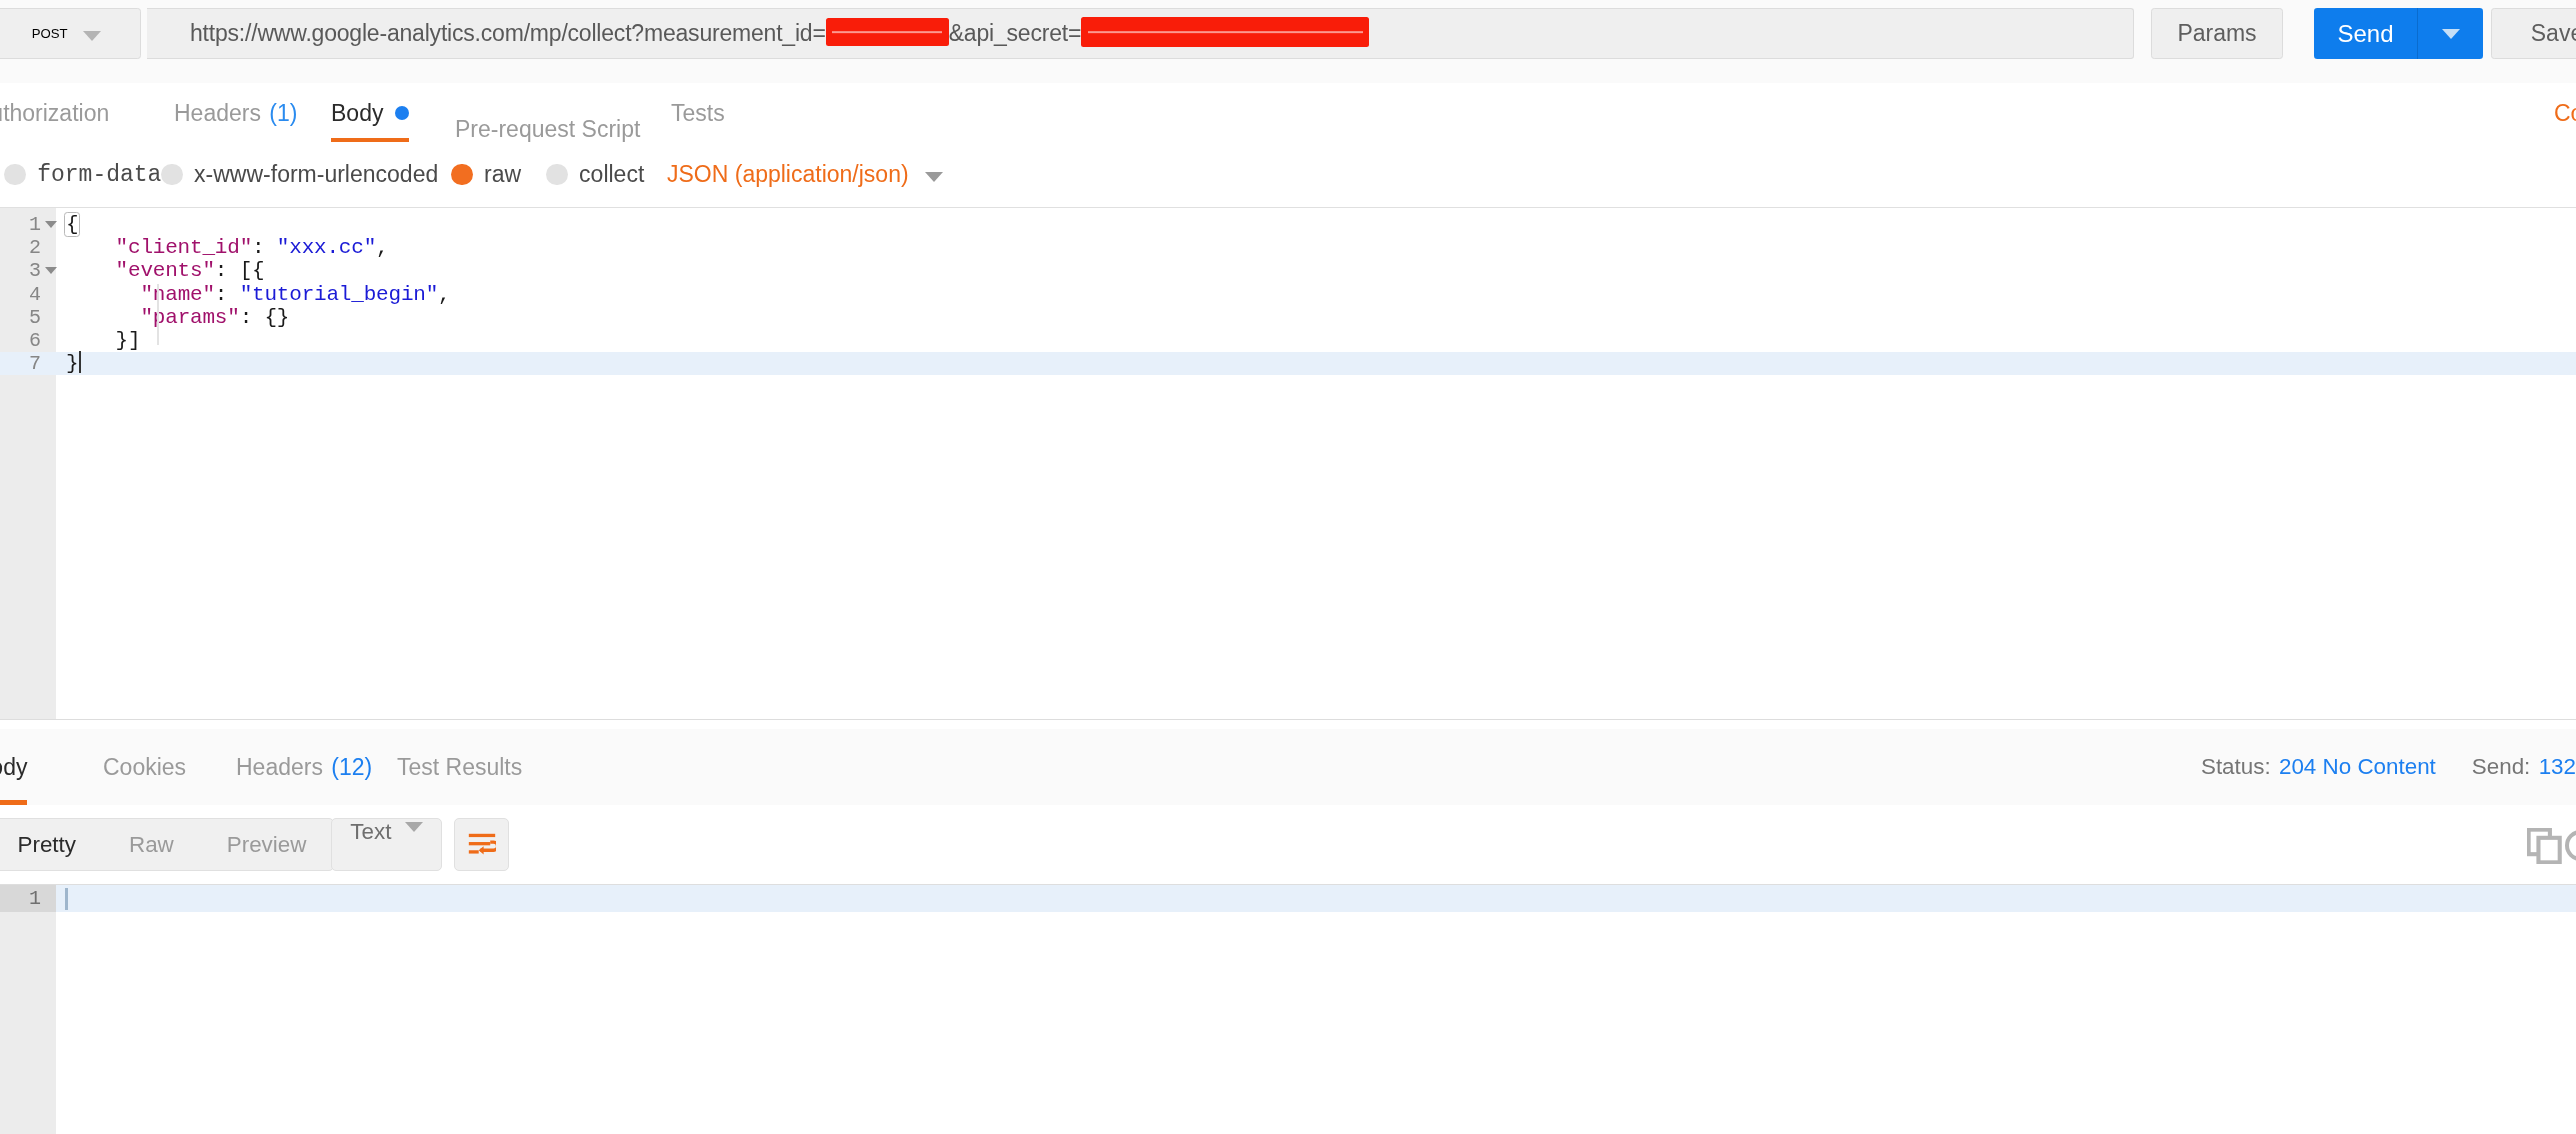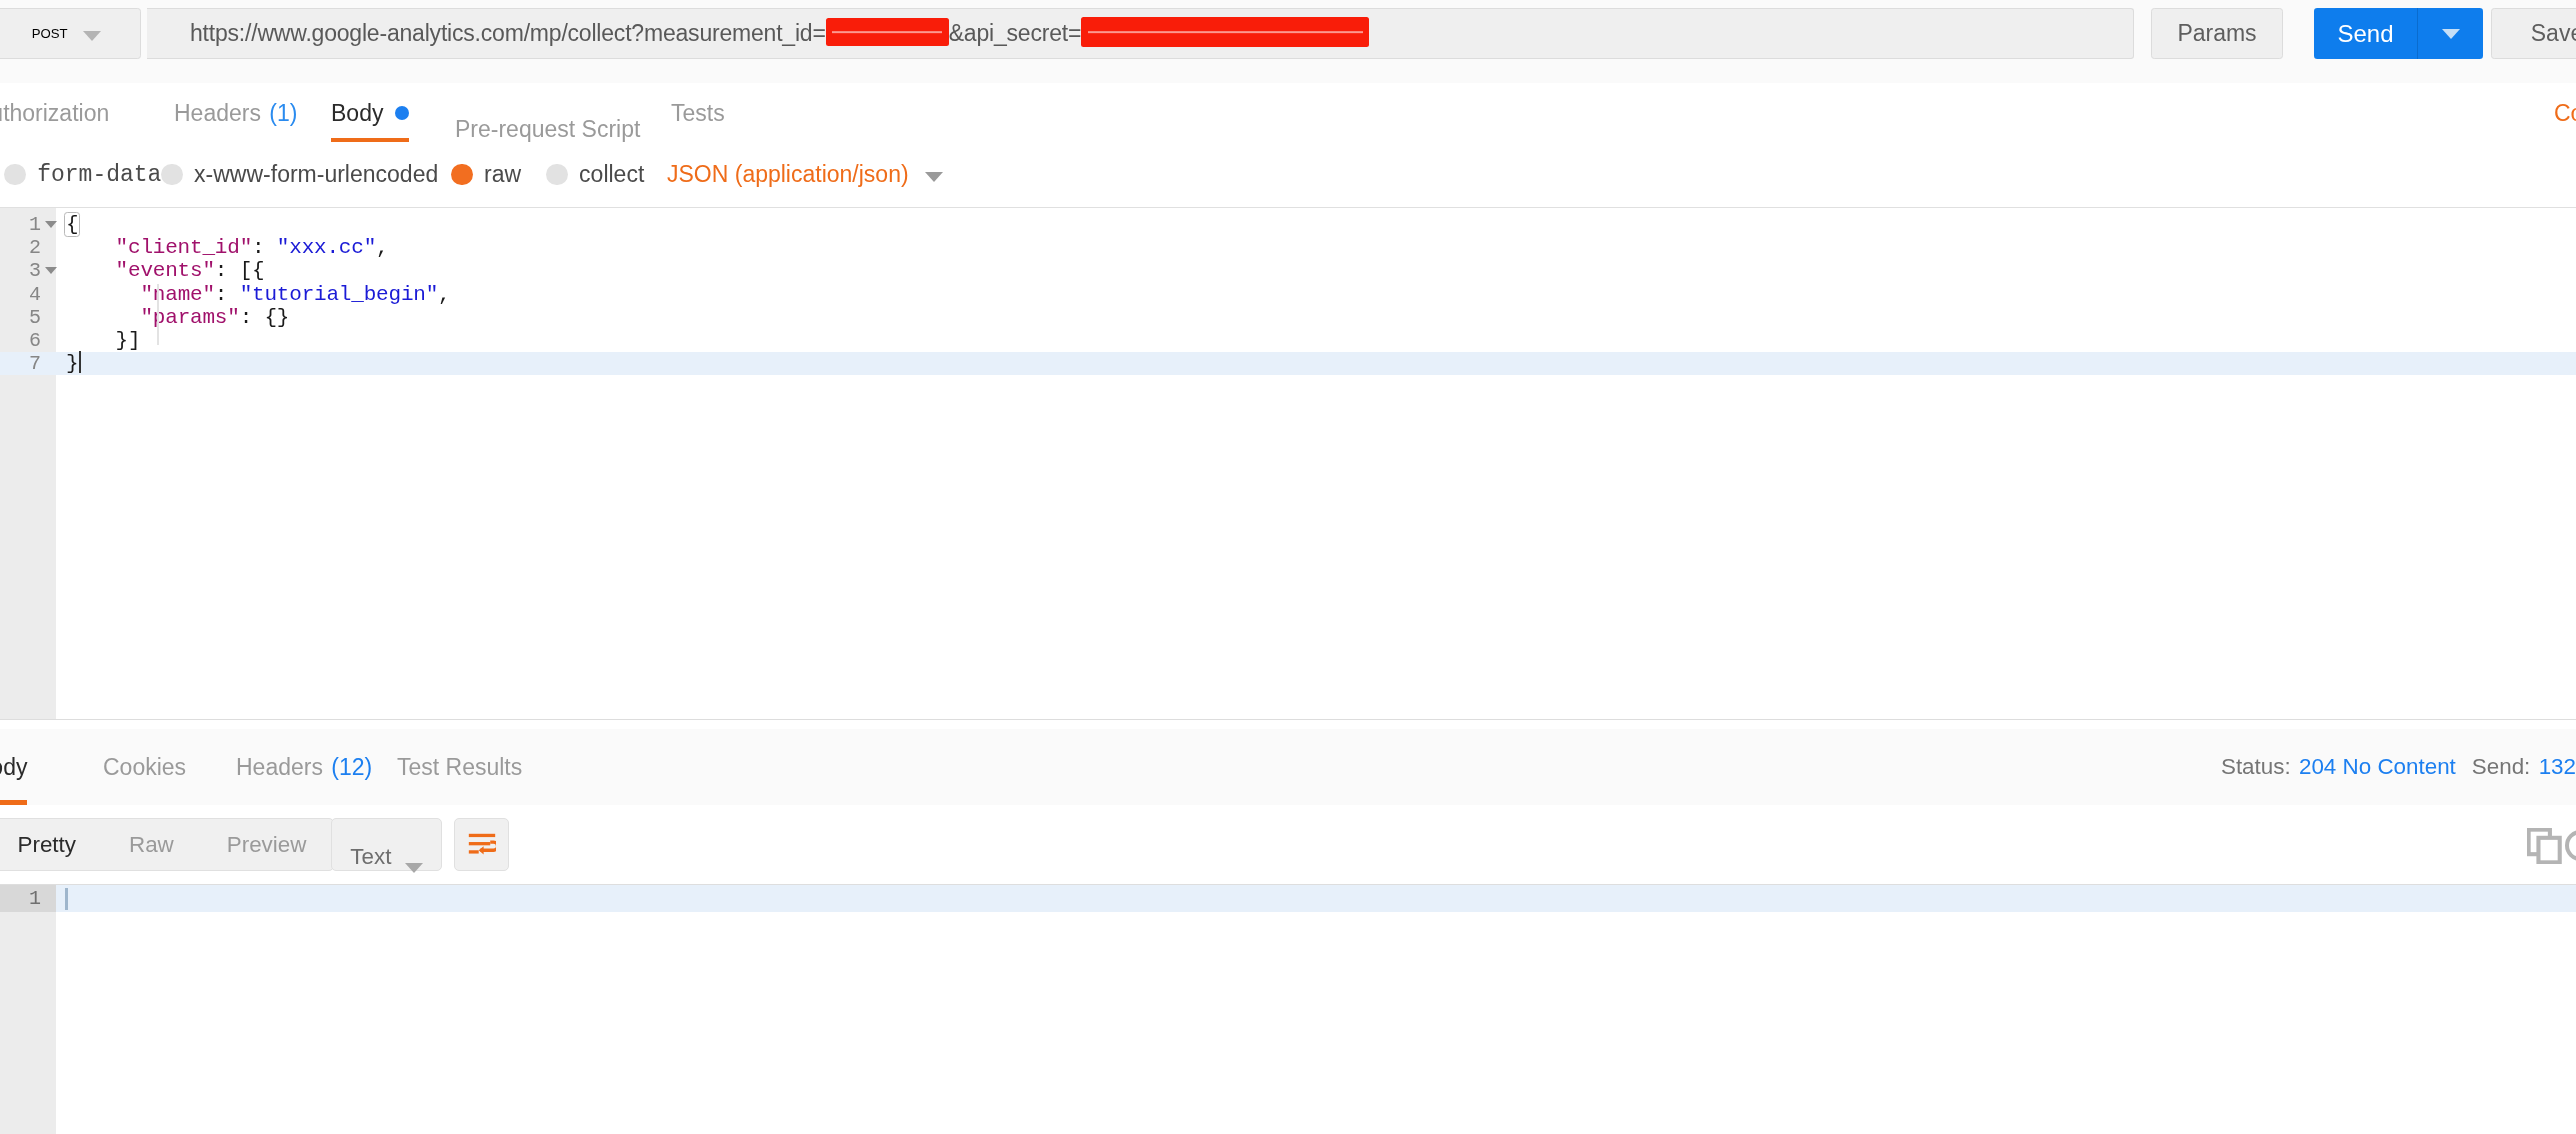--- a/index.html
+++ b/index.html
@@ -338,21 +338,21 @@
   .status-wrap {
     position: absolute;
     right: 0; top: 0; height: 76px;
     display: flex;
     align-items: center;
     font-size: 22.4px;
     white-space: nowrap;
     padding-right: 0;
   }
   .stat-label { color: #757575; }
-  .stat-val { color: #1c7ff0; margin-left: 8.3px; margin-right: 16px; }
+  .stat-val { color: #1c7ff0; margin-left: 8.3px; margin-right: 36px; }
   .stat-val.last { margin-right: 0; }
 
   
   .resp-toolbar {
     position: absolute;
     left: 0; top: 805px;
     width: 2576px; height: 79px;
     background: #ffffff;
   }
   .seg-group {
@@ -374,21 +374,21 @@
   }
   .seg.active { color: #2b2b2b; }
   .text-select {
     position: absolute;
     left: 331px; top: 13.2px;
     width: 111px; height: 53px;
     background: #f0f0f0;
     border: 0.8px solid #e0e0e0;
     border-radius: 5px;
     display: flex;
-    align-items: flex-end;
+    align-items: flex-start;
     justify-content: center;
     box-sizing: border-box;
     font-size: 22.4px;
     color: #6e6e6e;
   }
   .text-select .chev { margin-left: 13.2px; border-top-color: #a8a8a8; }
   .wrap-btn {
     position: absolute;
     left: 454px; top: 13.2px;
     width: 55px; height: 53px;

